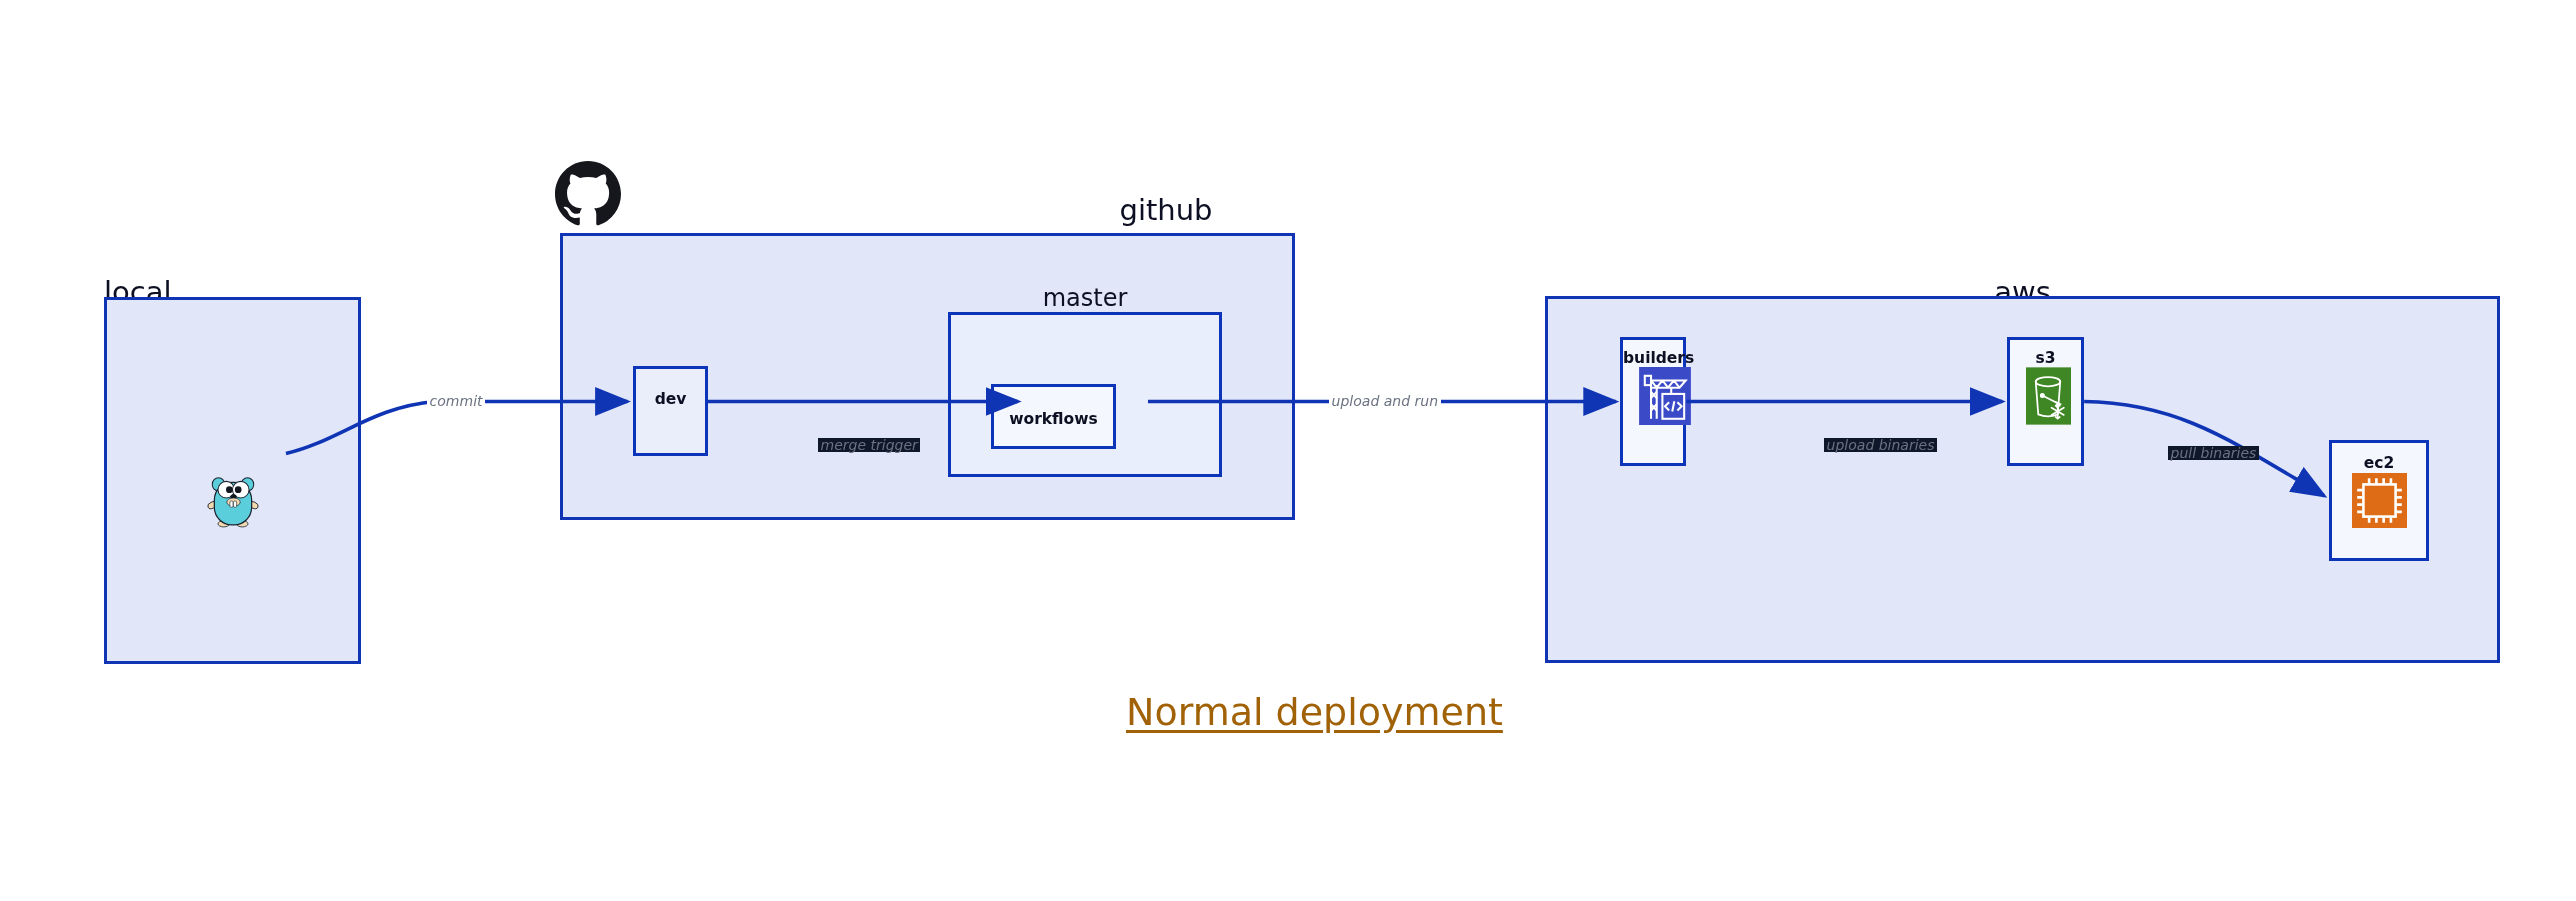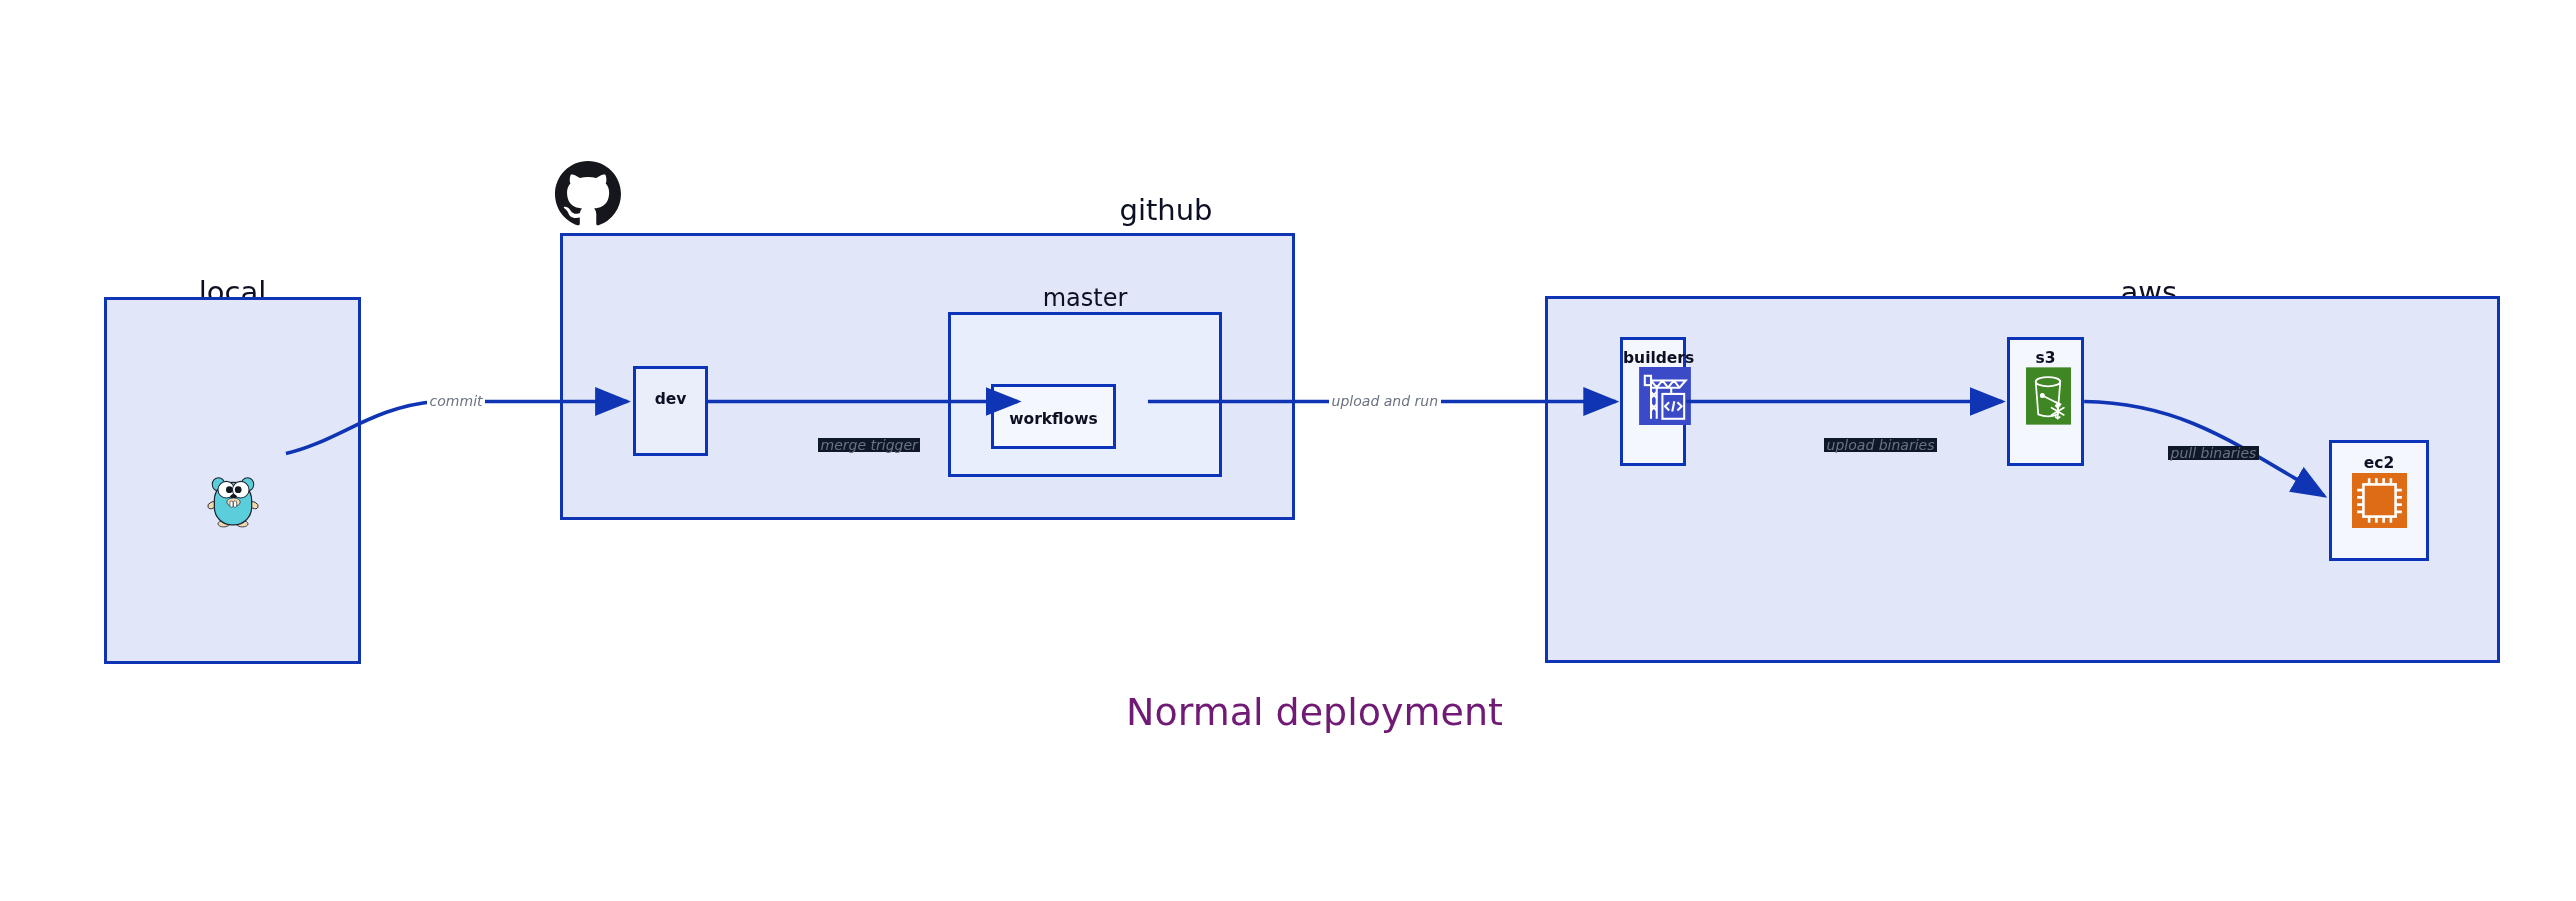--- a/index.html
+++ b/index.html
@@ -23,31 +23,31 @@
 
   
   .edge-label{position:absolute;color:#6b7280;font-size:14px;font-style:italic;
               line-height:1;white-space:nowrap;background:#ffffff;padding:0 2.6px;}
   .edge-label.onblue{background:#0f172a;margin-top:44px;}
 
   
   .overlay{position:absolute;left:0;top:0;width:2604px;height:902px;pointer-events:none;}
 
   
-  .title{position:absolute;color:#701a75;font-size:38px;line-height:1;
-         text-underline-offset:5.2px;white-space:nowrap;}
+  .title{position:absolute;color:#a16207;font-size:38px;line-height:1;
+         text-decoration:underline;text-underline-offset:5.2px;white-space:nowrap;}
 
   .icon-wrap{position:absolute;}
 </style>
 </head>
 <body>
 
 <div class="stage">
 
-  <div class="group-label" style="left:104px;top:278px;width:257px;text-align:center;">local</div>
+  <div class="group-label" style="left:104px;top:278px;width:257px;text-align:left;">local</div>
   <div class="group" style="left:104px;top:297px;width:257px;height:367px;"></div>
 
 
   <div class="icon-wrap" style="left:204px;top:471px;width:58px;height:58px;">
     <svg width="58" height="58" viewBox="0 0 112 112">
 
       <ellipse cx="28" cy="26" rx="12" ry="13" fill="#5bcedb" stroke="#1b2430" stroke-width="2"></ellipse>
       <ellipse cx="84" cy="26" rx="12" ry="13" fill="#5bcedb" stroke="#1b2430" stroke-width="2"></ellipse>
 
       <ellipse cx="16" cy="66" rx="9" ry="6" fill="#f2d9b0" stroke="#1b2430" stroke-width="1.6" transform="rotate(-25 16 66)"></ellipse>
@@ -89,21 +89,21 @@
     <div class="node-label" style="top:23px;">dev</div>
   </div>
 
   <div class="group-label" style="left:948px;top:286px;width:274px;text-align:center;font-size:24px;">master</div>
   <div class="subgroup" style="left:948px;top:312px;width:274px;height:165px;"></div>
 
   <div class="node white" style="left:991px;top:384px;width:125px;height:65px;padding-left:11px;">
     <div class="node-label" style="top:25px;">workflows</div>
   </div>
 
-  <div class="group-label" style="left:1868px;top:278px;width:309px;text-align:right;">aws</div>
+  <div class="group-label" style="left:1868px;top:278px;width:309px;text-align:center;">aws</div>
   <div class="group" style="left:1545px;top:296px;width:955px;height:367px;"></div>
 
   <div class="node white" style="left:1620px;top:337px;width:66px;height:129px;">
     <div class="node-label" style="top:11.3px;">builders</div>
   </div>
 
   <div class="icon-wrap" style="left:1639px;top:367px;width:52px;height:58px;">
     <svg width="52" height="58" viewBox="0 0 100 112">
       <rect x="0" y="0" width="100" height="112" fill="#3b4bc8"></rect>
       <g fill="none" stroke="#ffffff" stroke-width="4">

